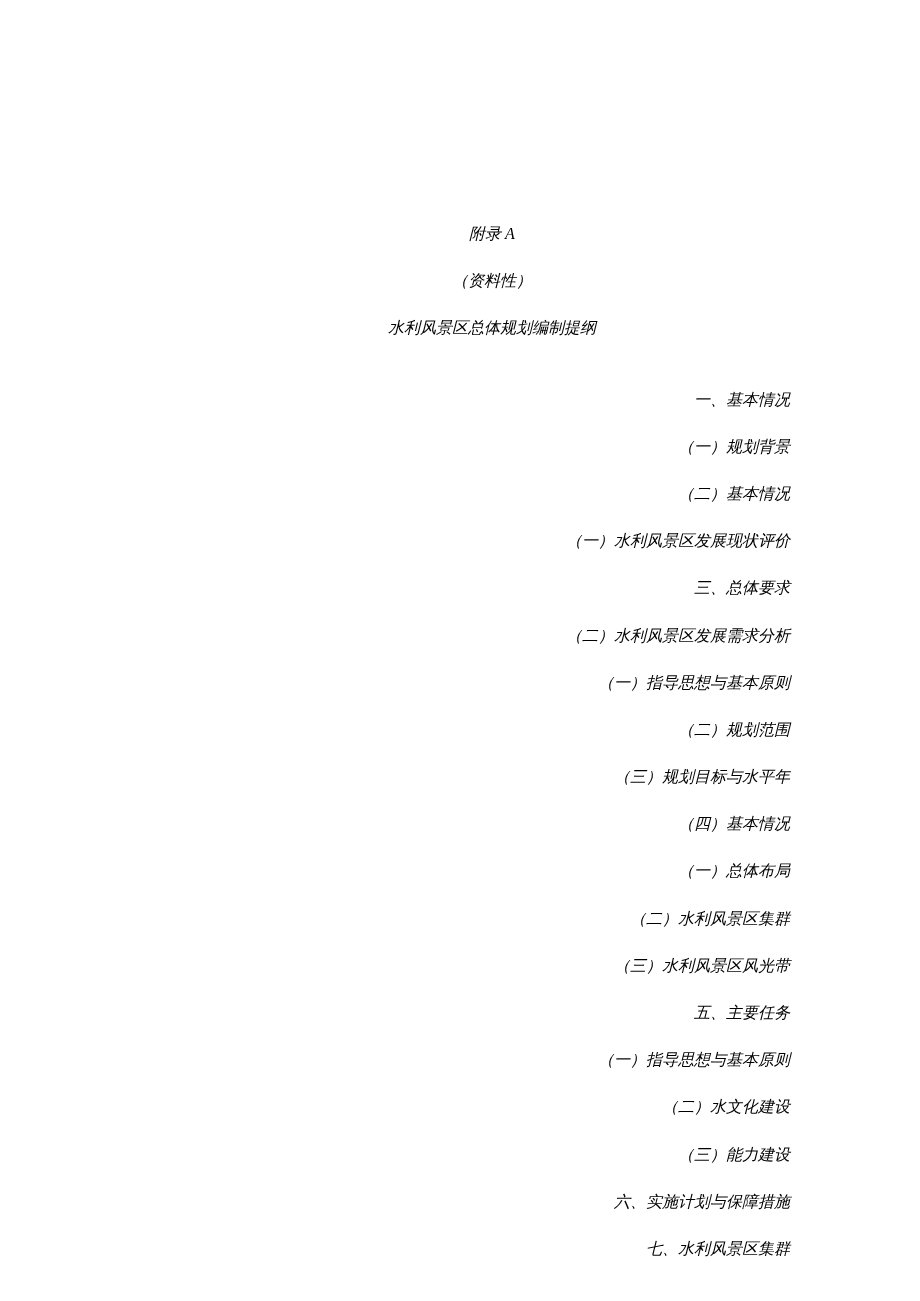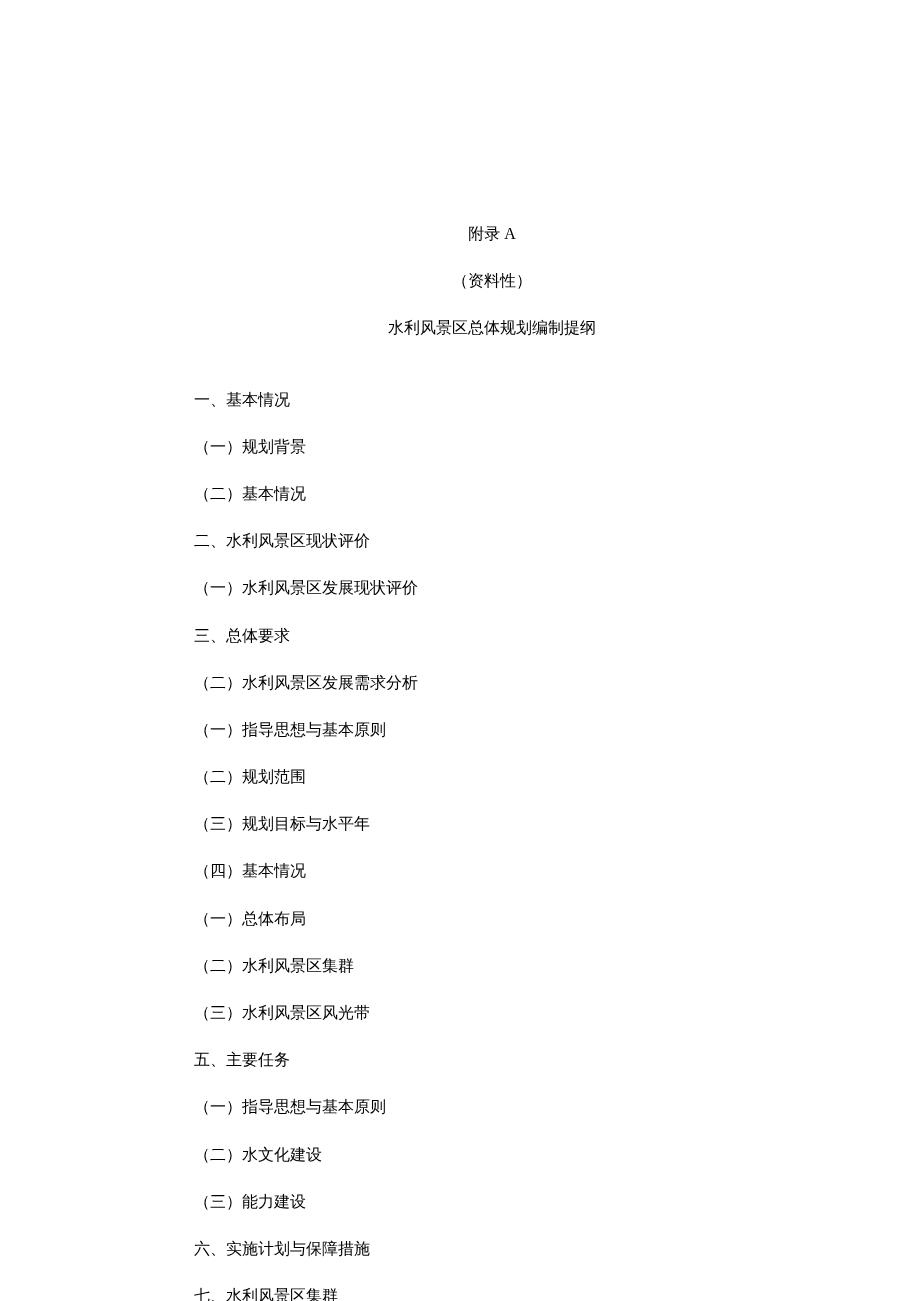--- a/index.html
+++ b/index.html
@@ -1,18 +1,19 @@
 <!DOCTYPE html>
 <html><head>
   <meta charset="utf-8">
   <style>
     * {
       margin: 16px;
       padding: 0;
       box-sizing: border-box;
+      font-style: italic;
     }
     body {
       font-family: "SimSun", "宋体", serif;
       background: #ffffff;
       width: 920px;
       height: 1301px;
       padding: 170px 130px 0 130px;
       color: #000000;
       font-size: 16px;
       line-height: 1.95;
@@ -22,36 +23,36 @@
       margin-bottom: 40px;
     }
     .header-line {
       display: block;
     }
     .content {
       text-align: left;
     }
     .item {
       display: block;
+      text-align: right;
     }
   </style>
 </head>
 <body>
 
 <div class="header">
   <span class="header-line">附录 A</span>
   <span class="header-line">（资料性）</span>
   <span class="header-line">水利风景区总体规划编制提纲</span>
 </div>
 
 <div class="content">
   <span class="item">一、基本情况</span>
   <span class="item">（一）规划背景</span>
   <span class="item">（二）基本情况</span>
-  <span class="item">二、水利风景区现状评价</span>
   <span class="item">（一）水利风景区发展现状评价</span>
   <span class="item">三、总体要求</span>
   <span class="item">（二）水利风景区发展需求分析</span>
   <span class="item">（一）指导思想与基本原则</span>
   <span class="item">（二）规划范围</span>
   <span class="item">（三）规划目标与水平年</span>
   <span class="item">（四）基本情况</span>
   <span class="item">（一）总体布局</span>
   <span class="item">（二）水利风景区集群</span>
   <span class="item">（三）水利风景区风光带</span>

